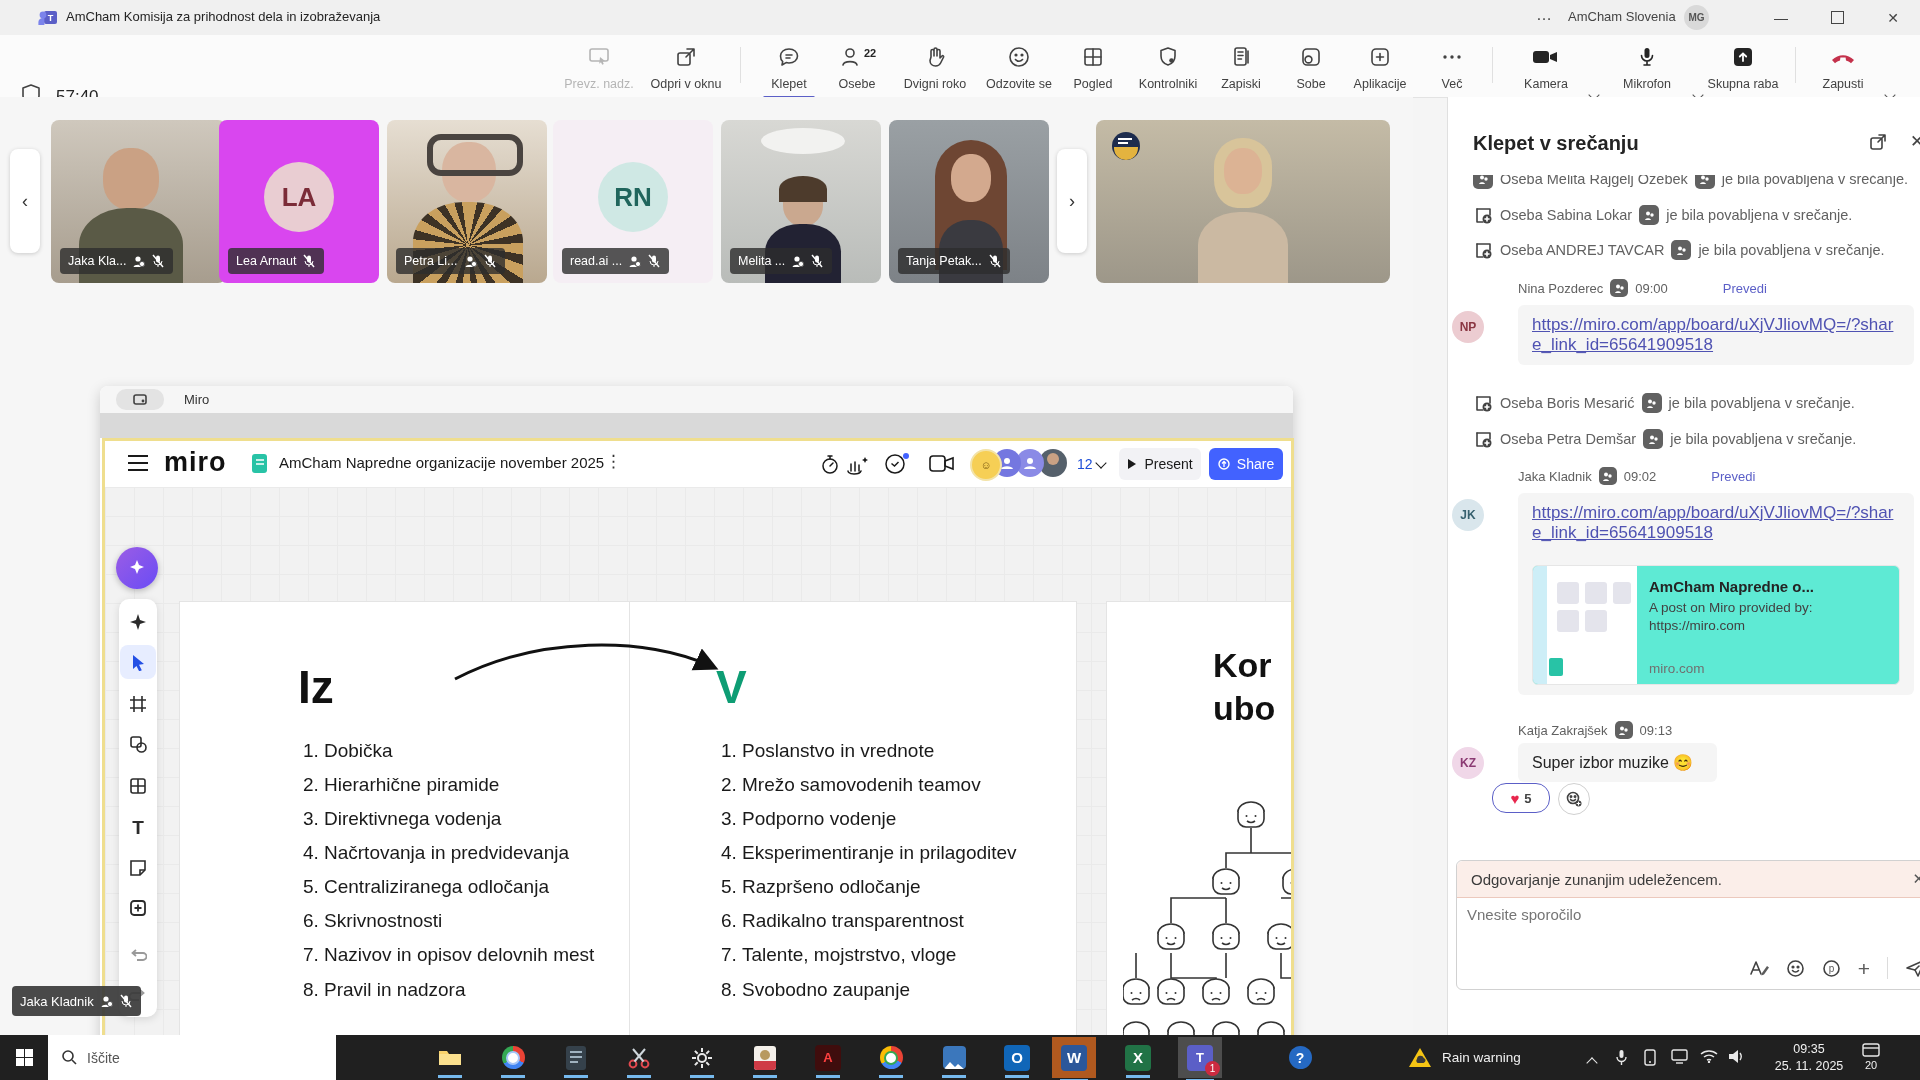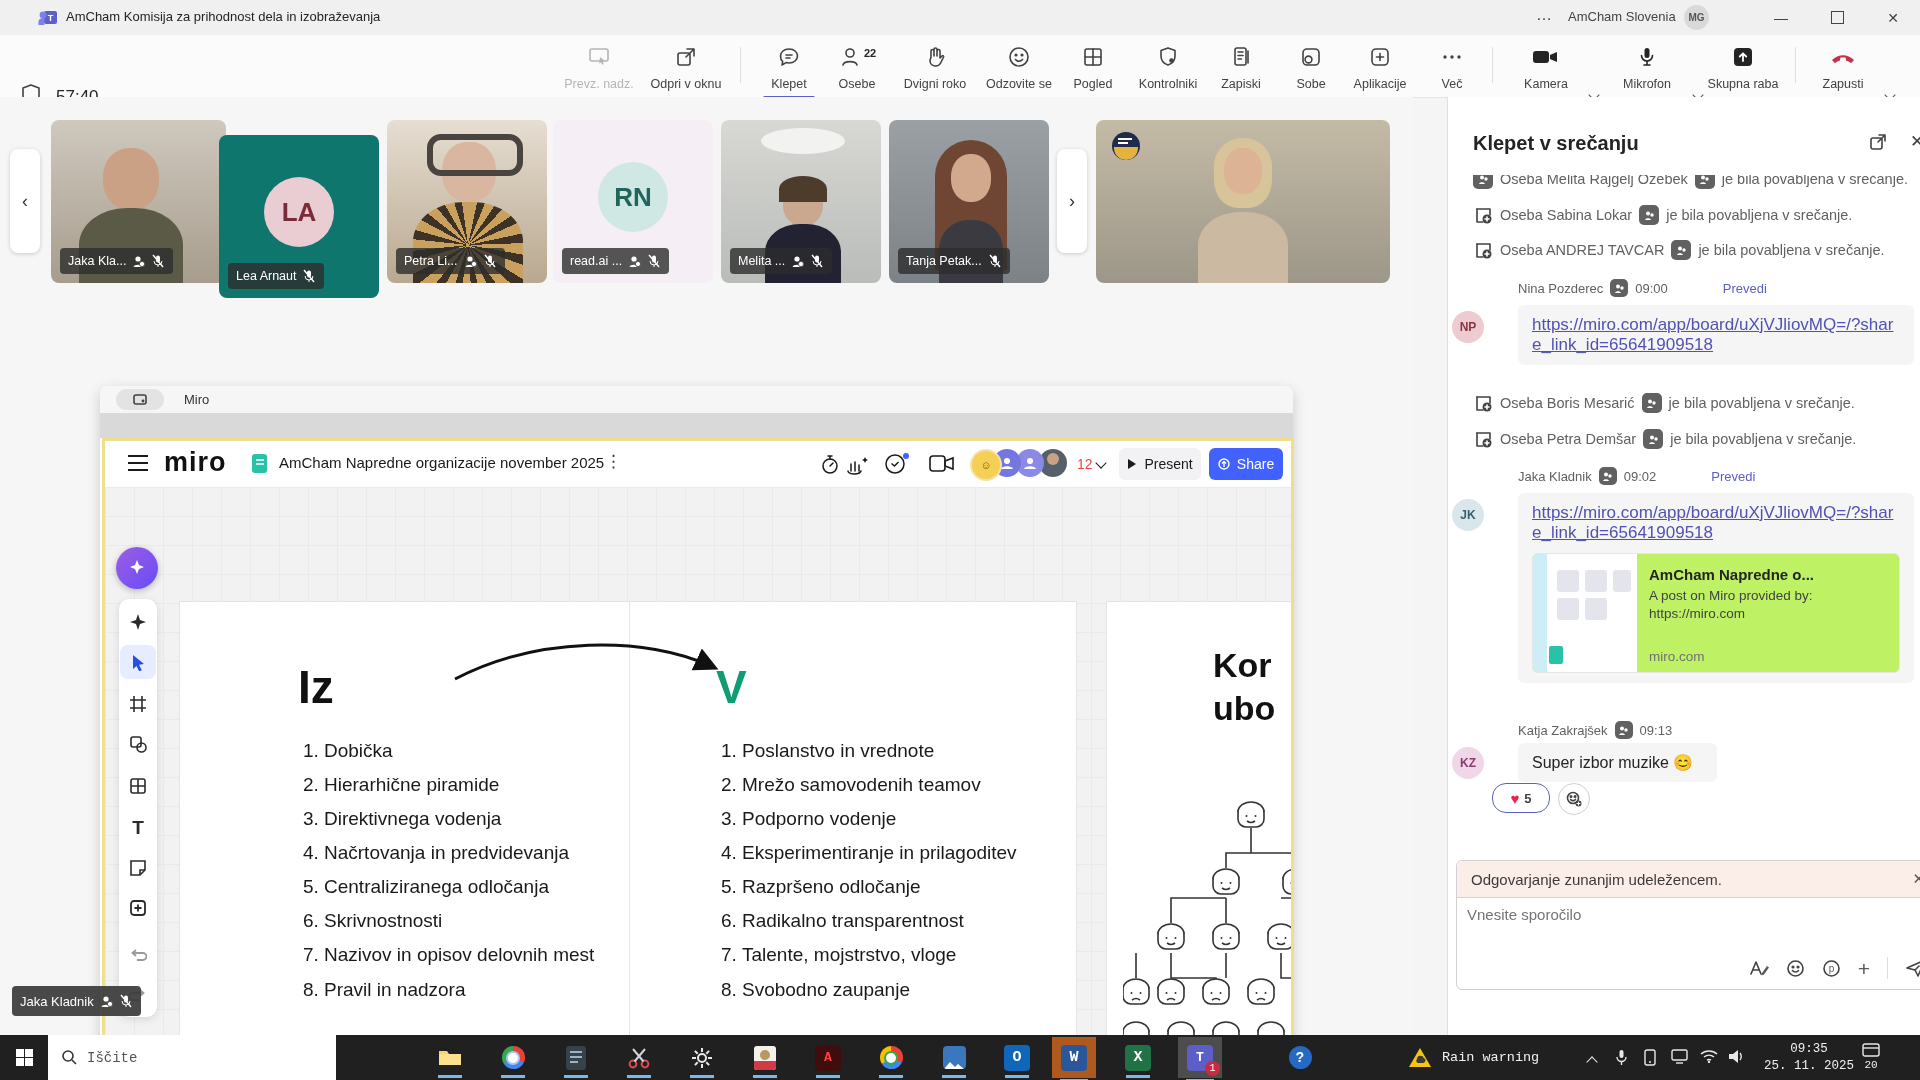--- a/index.html
+++ b/index.html
@@ -51,21 +51,21 @@
   #chat{left:1447px;top:97px;width:507px;height:938px;background:#fff;border-left:1px solid #e0e0e0;}
   .sysrow{position:absolute;left:25px;right:18px;font-size:14.5px;color:#616161;display:flex;align-items:center;gap:7px;white-space:nowrap;}
   .grpbadge{display:inline-flex;width:20px;height:20px;border-radius:5px;background:#616161;color:#fff;
     align-items:center;justify-content:center;flex:none;}
   .mname{position:absolute;left:70px;font-size:13px;color:#616161;display:flex;align-items:center;gap:7px;}
   .bub{position:absolute;left:70px;width:368px;background:#f5f5f5;border-radius:6px;padding:10px 14px;font-size:16px;color:#242424;}
   .bub a{color:#4f52b2;text-decoration:underline;word-break:break-all;font-size:17px;}
   .cavat{position:absolute;left:4px;width:32px;height:32px;font-size:12px;}
   .translate{color:#5b5fc7;cursor:pointer;padding-left:48px;}
   
-  #taskbar{left:0;top:1035px;width:1920px;height:45px;background:#202020;font-family:Liberation Mono, monospace;}
+  #taskbar{left:0;top:1035px;width:1920px;height:45px;background:#202020;}
   .tico{position:absolute;top:6px;width:40px;height:33px;display:flex;align-items:center;justify-content:center;}
   .trun:after{content:"";position:absolute;left:8px;right:8px;bottom:-4px;height:3px;background:#76b9ed;}
   .appsq{width:26px;height:26px;border-radius:4px;display:flex;align-items:center;justify-content:center;
     color:#fff;font-weight:bold;font-size:15px;}
   .trayico{position:absolute;top:14px;color:#e8e8e8;}
 </style>
 </head>
 <body>
 
 <div id="titlebar" class="ab">
@@ -234,21 +234,21 @@
           <circle cx="10" cy="9" r="2.6" fill="#fff" stroke="#555"></circle>
         </svg>
       <svg width="14" height="14">
           <rect x="5" y="1.5" width="4" height="7" rx="2" fill="#fff"></rect>
           <path d="M3 7a4 4 0 008 0M7 11v2" stroke="#fff" fill="none"></path>
           <path d="M2 1l10 12" stroke="#fff" stroke-width="1.4"></path>
         </svg>
     </div>
   </div>
 
-  <div class="tile" style="left:219px;top:38px;width:160px;background:#0f766e">
+  <div class="tile" style="left:219px;top:23px;width:160px;background:#d946ef">
     <div class="avat" style="position:absolute;left:45px;top:42px;width:70px;height:70px;background:#e9cdd2;color:#7b2b38;font-size:26px">LA</div>
     <div class="pill">
       <span>Lea Arnaut</span>
       <svg width="14" height="14">
           <rect x="5" y="1.5" width="4" height="7" rx="2" fill="#fff"></rect>
           <path d="M3 7a4 4 0 008 0M7 11v2" stroke="#fff" fill="none"></path>
           <path d="M2 1l10 12" stroke="#fff" stroke-width="1.4"></path>
         </svg>
     </div>
   </div>
@@ -400,21 +400,21 @@
           </span>
         <span class="ab avat" style="left:911px;top:8px;width:28px;height:28px;background:#8a8ae6;z-index:2">
           <svg width="14" height="14">
               <circle cx="7" cy="5" r="3" fill="#fff"></circle>
               <path d="M1 13c.8-3.6 11.2-3.6 12 0z" fill="#fff"></path>
             </svg>
           </span>
         <span class="ab avat" style="left:934px;top:8px;width:28px;height:28px;background:#55606b;z-index:1;overflow:hidden">
           <span style="width:12px;height:12px;border-radius:50%;background:#c9a184;margin-top:-8px"></span>
           </span>
-        <span class="ab" style="left:972px;top:15px;font-size:14px;color:#ef4444">12</span>
+        <span class="ab" style="left:972px;top:15px;font-size:14px;color:#1d4ed8">12</span>
         <span class="ab chev" style="left:992px;top:18px;border-color:#1a1a1a"></span>
         <div class="ab mbtn" style="left:1014px;top:7px;width:82px;height:32px;background:#f2f2f5;color:#1a1a1a">
           <svg width="10" height="12">
               <path d="M1 1l8 5-8 5z" fill="#1a1a1a"></path>
             </svg>
           <span>Present</span>
         </div>
         <div class="ab mbtn" style="left:1104px;top:7px;width:74px;height:32px;background:#4262ff;color:#fff">
           <svg width="12" height="12">
               <circle cx="6" cy="6" r="5" fill="none" stroke="#fff" stroke-width="1.4"></circle>
@@ -720,21 +720,21 @@
             <circle cx="8" cy="5" r="1.7" fill="#fff"></circle>
             <path d="M1 10c.5-2.5 5.5-2.5 6 0z" fill="#fff"></path>
           </svg>
         </span>
       <span>09:02</span>
       <span class="translate">Prevedi</span>
     </div>
     <div class="cavat avat" style="top:324px;background:#d9e6ec;color:#37616f">JK</div>
     <div class="bub" style="top:318px">
       <a href="#">https://miro.com/app/board/uXjVJliovMQ=/?share_link_id=65641909518</a>
-      <div style="display:flex;margin-top:10px;background:#bef264;border:1px solid #e6e6e6;border-radius:6px;overflow:hidden;height:118px">
+      <div style="display:flex;margin-top:22px;background:#5eead4;border:1px solid #e6e6e6;border-radius:6px;overflow:hidden;height:118px">
         <div style="width:104px;background:linear-gradient(90deg,#cdeef7 0 14px,#fff 14px);position:relative;flex:none">
           <div style="position:absolute;left:24px;top:16px;width:22px;height:22px;background:#e4e4ec;border-radius:3px"></div>
           <div style="position:absolute;left:52px;top:16px;width:22px;height:22px;background:#e4e4ec;border-radius:3px"></div>
           <div style="position:absolute;left:80px;top:16px;width:18px;height:22px;background:#e4e4ec;border-radius:3px"></div>
           <div style="position:absolute;left:24px;top:44px;width:22px;height:22px;background:#e4e4ec;border-radius:3px"></div>
           <div style="position:absolute;left:52px;top:44px;width:22px;height:22px;background:#e4e4ec;border-radius:3px"></div>
           <div style="position:absolute;left:16px;bottom:8px;width:14px;height:18px;background:#28c3a6;border-radius:2px"></div>
         </div>
         <div style="padding:12px 12px;font-size:13.5px;color:#424242;position:relative;flex:1">
           <div style="font-weight:bold;font-size:15px;color:#242424;white-space:nowrap;overflow:hidden">AmCham Napredne o...</div>

